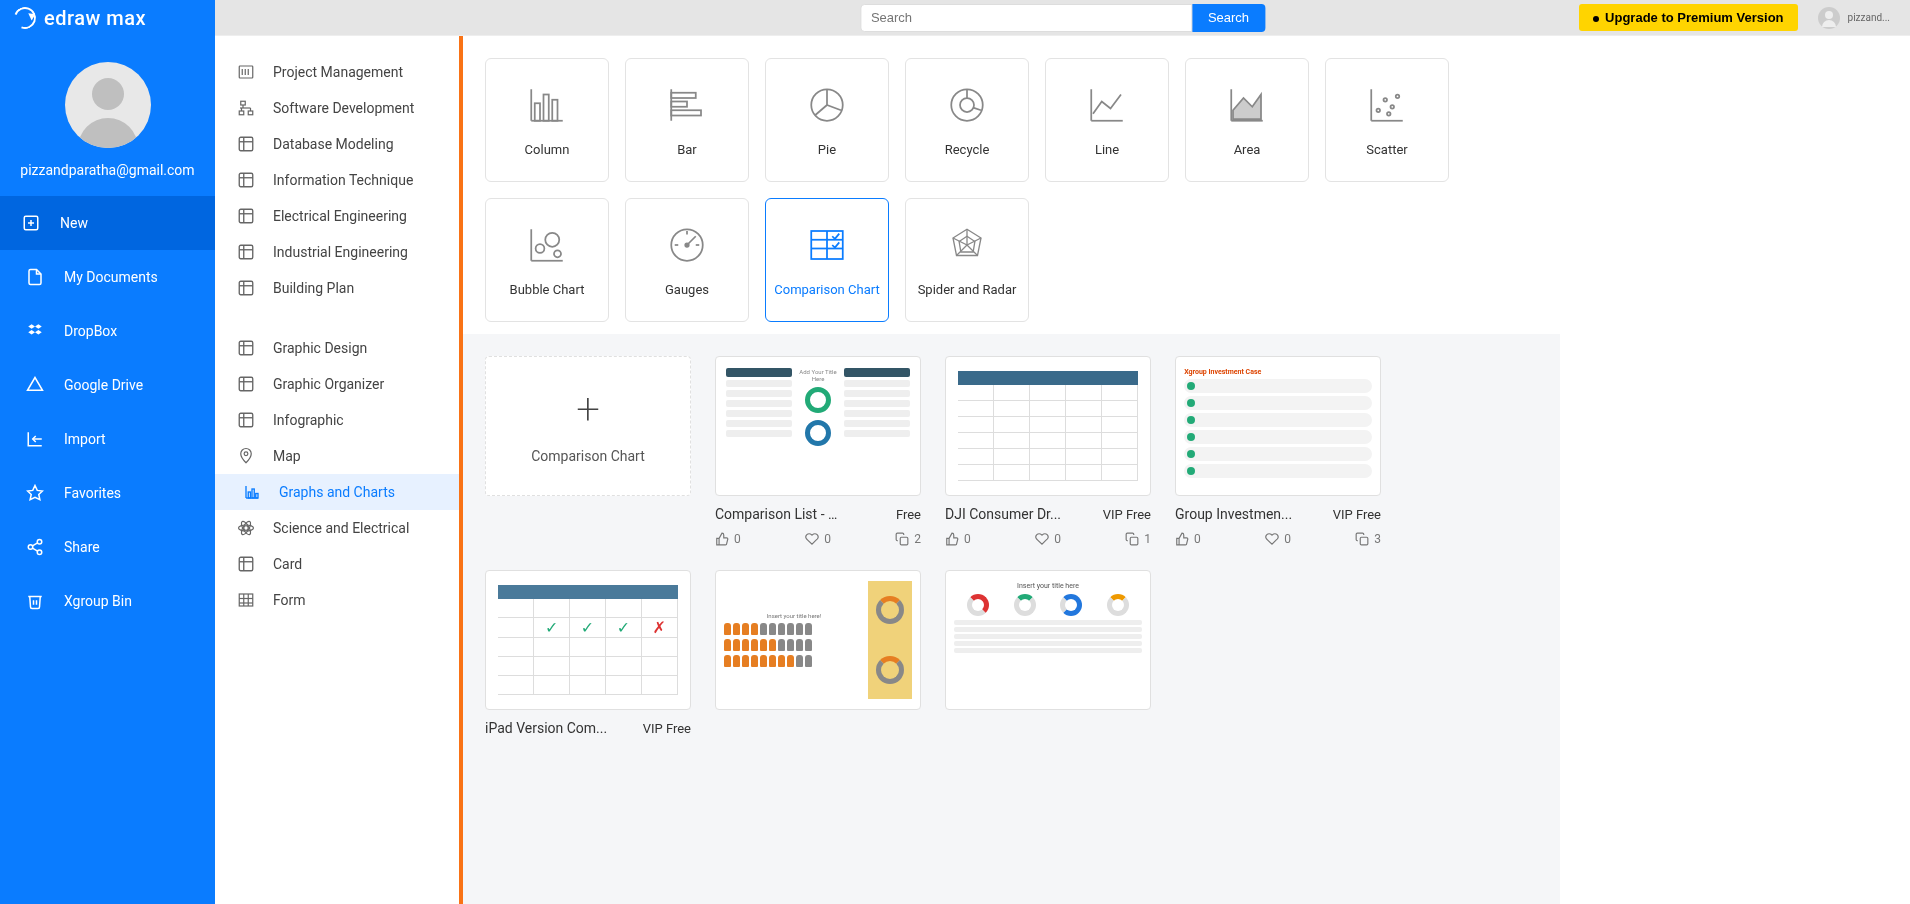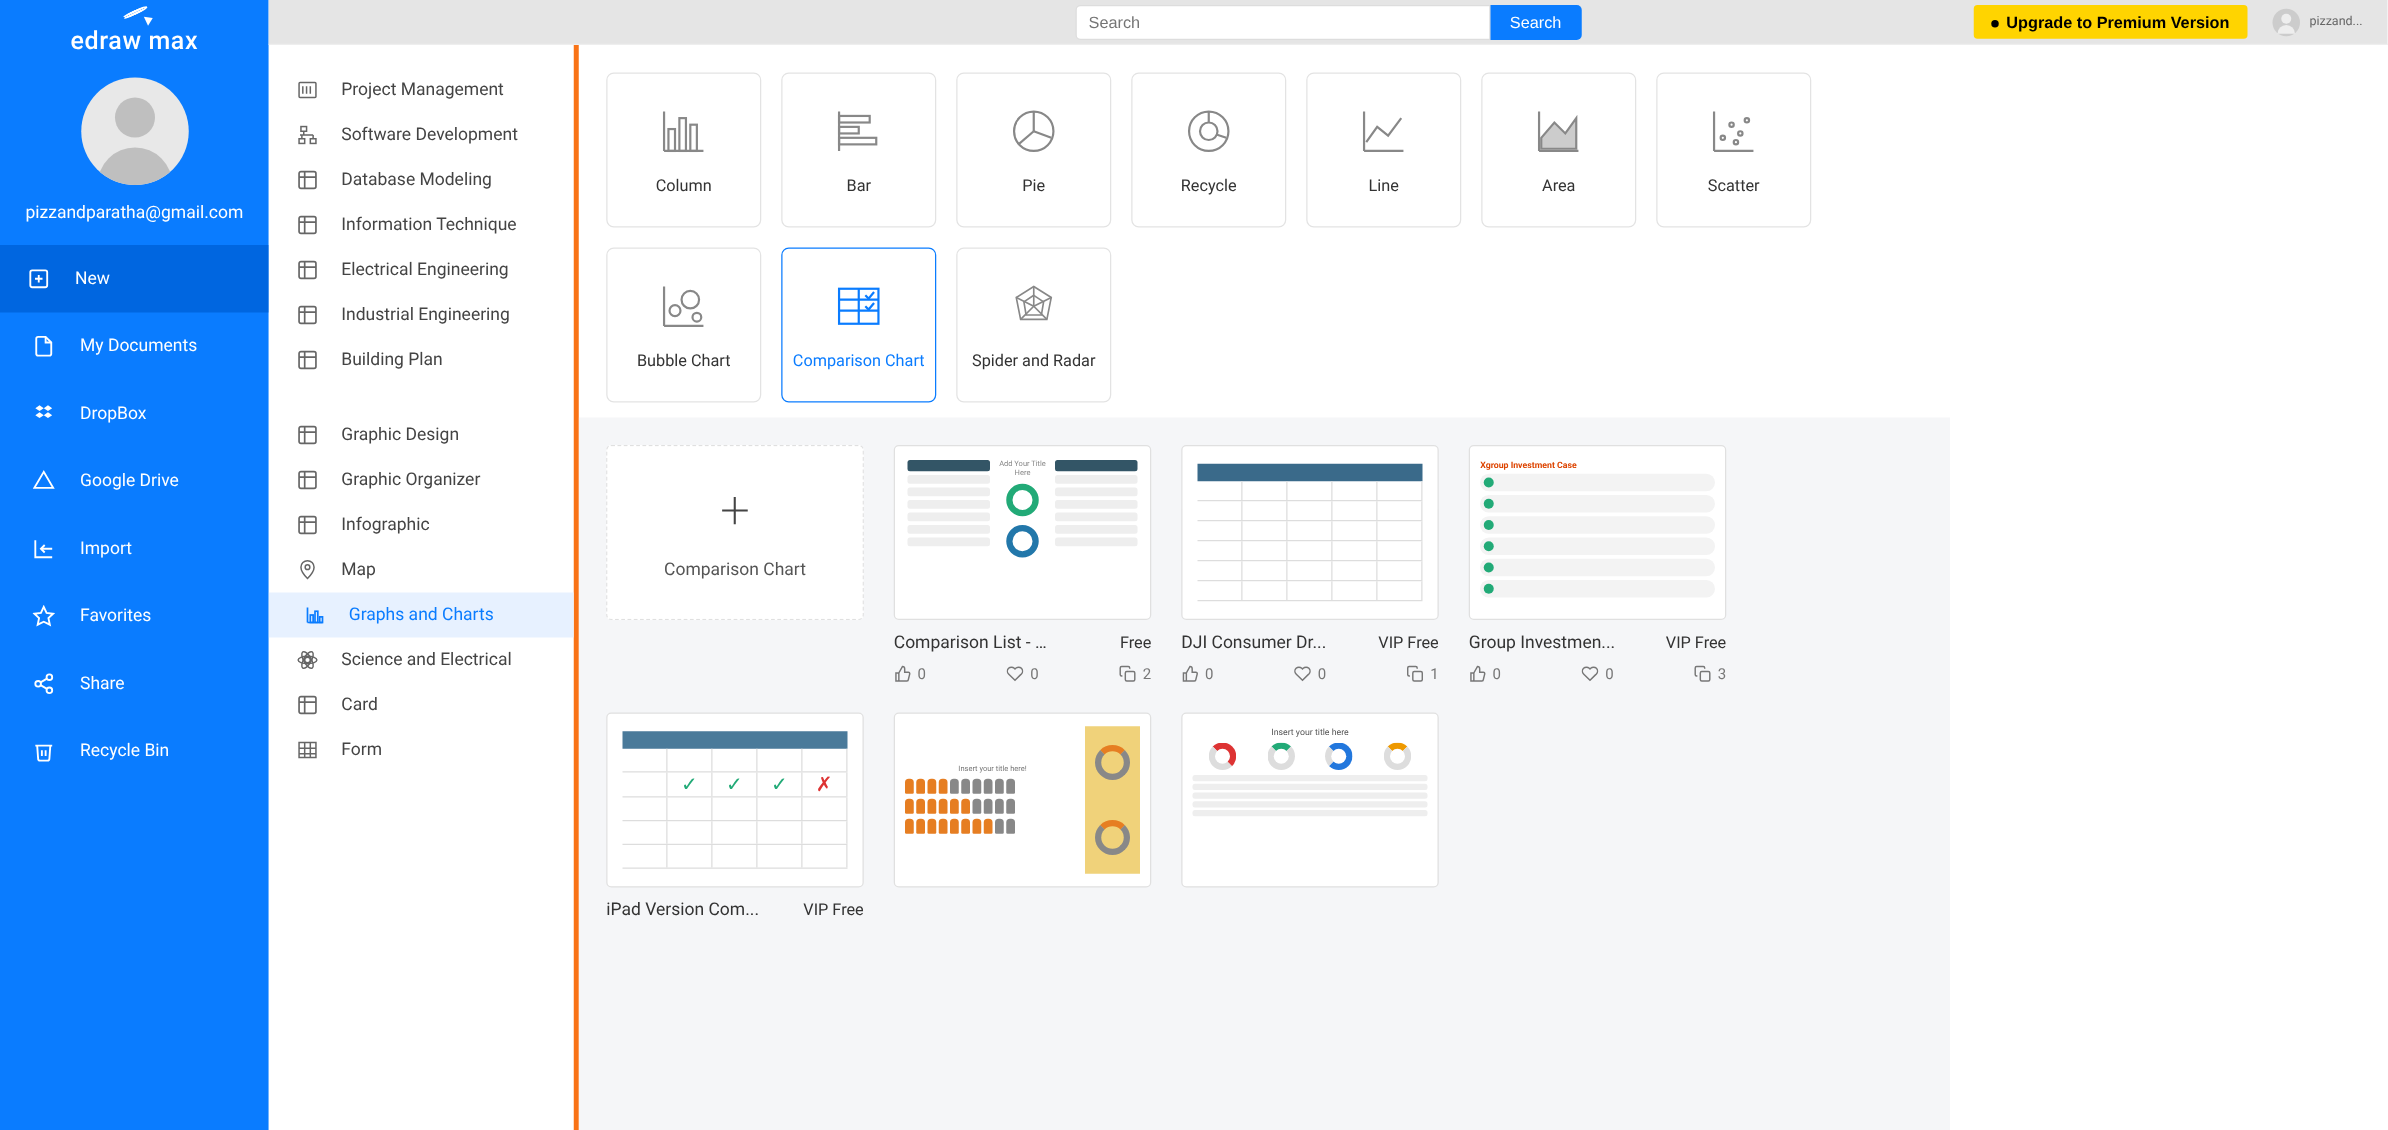--- a/index.html
+++ b/index.html
@@ -10,21 +10,21 @@
 .search-box { width: 332px; height: 28px; border: 1px solid #ddd; border-radius: 4px 0 0 4px; padding: 0 10px; font-size: 13px; outline: none; }
 .search-btn { height: 28px; padding: 0 16px; background: #0a7cff; color: #fff; border: none; border-radius: 0 4px 4px 0; font-size: 13px; cursor: pointer; }
 .upgrade-btn { background: #ffd400; color: #000; font-weight: 600; font-size: 13px; padding: 6px 14px; border-radius: 3px; border: none; cursor: pointer; }
 .topbar-right { display: flex; align-items: center; gap: 20px; }
 .user-mini { display: flex; align-items: center; gap: 8px; font-size: 10px; color: #666; }
 .user-mini-avatar { width: 22px; height: 22px; background: #ccc; border-radius: 50%; position: relative; }
 .user-mini-avatar::before { content: ''; position: absolute; top: 4px; left: 50%; transform: translateX(-50%); width: 8px; height: 8px; background: #eee; border-radius: 50%; }
 .user-mini-avatar::after { content: ''; position: absolute; bottom: 2px; left: 50%; transform: translateX(-50%); width: 14px; height: 7px; background: #eee; border-radius: 7px 7px 0 0; }
 
 .sidebar { width: 215px; background: #0a7cff; color: #fff; display: flex; flex-direction: column; flex-shrink: 0; }
-.logo { display: flex; align-items: center; gap: 8px; padding: 8px 14px; height: 36px; flex-direction: column; }
+.logo { display: flex; align-items: center; gap: 8px; padding: 8px 14px; height: 36px; }
 .logo-mark { width: 22px; height: 22px; border: 2.5px solid #fff; border-radius: 50%; border-left-color: transparent; position: relative; transform: rotate(-25deg); }
 .logo-mark::after { content: ''; position: absolute; right: -2px; top: 6px; width: 0; height: 0; border-left: 6px solid #fff; border-top: 4px solid transparent; border-bottom: 4px solid transparent; }
 .logo-text { font-size: 20px; font-weight: 500; letter-spacing: 0.5px; }
 .profile { display: flex; flex-direction: column; align-items: center; padding: 26px 10px 18px; }
 .avatar { width: 86px; height: 86px; background: #e8e8e8; border-radius: 50%; position: relative; overflow: hidden; }
 .avatar::before { content: ''; position: absolute; top: 16px; left: 50%; transform: translateX(-50%); width: 32px; height: 32px; background: #bfbfbf; border-radius: 50%; }
 .avatar::after { content: ''; position: absolute; bottom: -10px; left: 50%; transform: translateX(-50%); width: 60px; height: 40px; background: #bfbfbf; border-radius: 30px 30px 0 0; }
 .email { margin-top: 14px; font-size: 14px; }
 .nav { display: flex; flex-direction: column; }
 .nav-item { display: flex; align-items: center; gap: 20px; padding: 0 26px; height: 54px; font-size: 14px; cursor: pointer; }
@@ -168,21 +168,21 @@
           <span>Share</span>
         </div>
         <div class="nav-item">
           <span class="nav-icon">
             <svg width="18" height="18" viewBox="0 0 24 24" fill="none" stroke="#fff" stroke-width="2">
               <polyline points="3 6 5 6 21 6"></polyline>
               <path d="M19 6l-1 14a2 2 0 0 1-2 2H8a2 2 0 0 1-2-2L5 6"></path>
               <path d="M10 11v6M14 11v6"></path>
             </svg>
           </span>
-          <span>Recycle Bin</span>
+          <span>Xgroup Bin</span>
         </div>
       </div>
   </div>
 
   <div class="col2">
     <div class="cat-scroll" id="cats">
         <div class="cat-item">
           <span class="cat-icon">
             <svg width="18" height="18" viewBox="0 0 24 24" fill="none" stroke="#666" stroke-width="1.6">
               <rect x="3" y="4" width="18" height="16" rx="1"></rect>
@@ -430,20 +430,33 @@
           <div class="tile-icon">
             <svg width="42" height="42" viewBox="0 0 48 48" fill="none" stroke="#888" stroke-width="2">
               <line x1="6" y1="42" x2="6" y2="6"></line>
               <line x1="6" y1="42" x2="42" y2="42"></line>
               <circle cx="16" cy="28" r="5"></circle>
               <circle cx="30" cy="18" r="8"></circle>
               <circle cx="36" cy="34" r="4"></circle>
             </svg>
           </div>
           <div class="tile-label">Bubble Chart</div>
+        </div>
+        <div class="tile">
+          <div class="tile-icon">
+            <svg width="42" height="42" viewBox="0 0 48 48" fill="none" stroke="#888" stroke-width="2">
+              <circle cx="24" cy="24" r="18"></circle>
+              <line x1="24" y1="24" x2="34" y2="14"></line>
+              <circle cx="24" cy="24" r="2" fill="#888"></circle>
+              <line x1="24" y1="8" x2="24" y2="12"></line>
+              <line x1="10" y1="24" x2="14" y2="24"></line>
+              <line x1="38" y1="24" x2="34" y2="24"></line>
+            </svg>
+          </div>
+          <div class="tile-label">Gauges</div>
         </div>
         <div class="tile selected">
           <div class="tile-icon">
             <svg width="42" height="42" viewBox="0 0 48 48" fill="none" stroke="#0a7cff" stroke-width="2">
               <rect x="6" y="8" width="36" height="32"></rect>
               <line x1="6" y1="18" x2="42" y2="18"></line>
               <line x1="6" y1="28" x2="42" y2="28"></line>
               <line x1="24" y1="8" x2="24" y2="40"></line>
               <polyline points="30,14 33,17 38,11"></polyline>
               <polyline points="30,24 33,27 38,21"></polyline>

